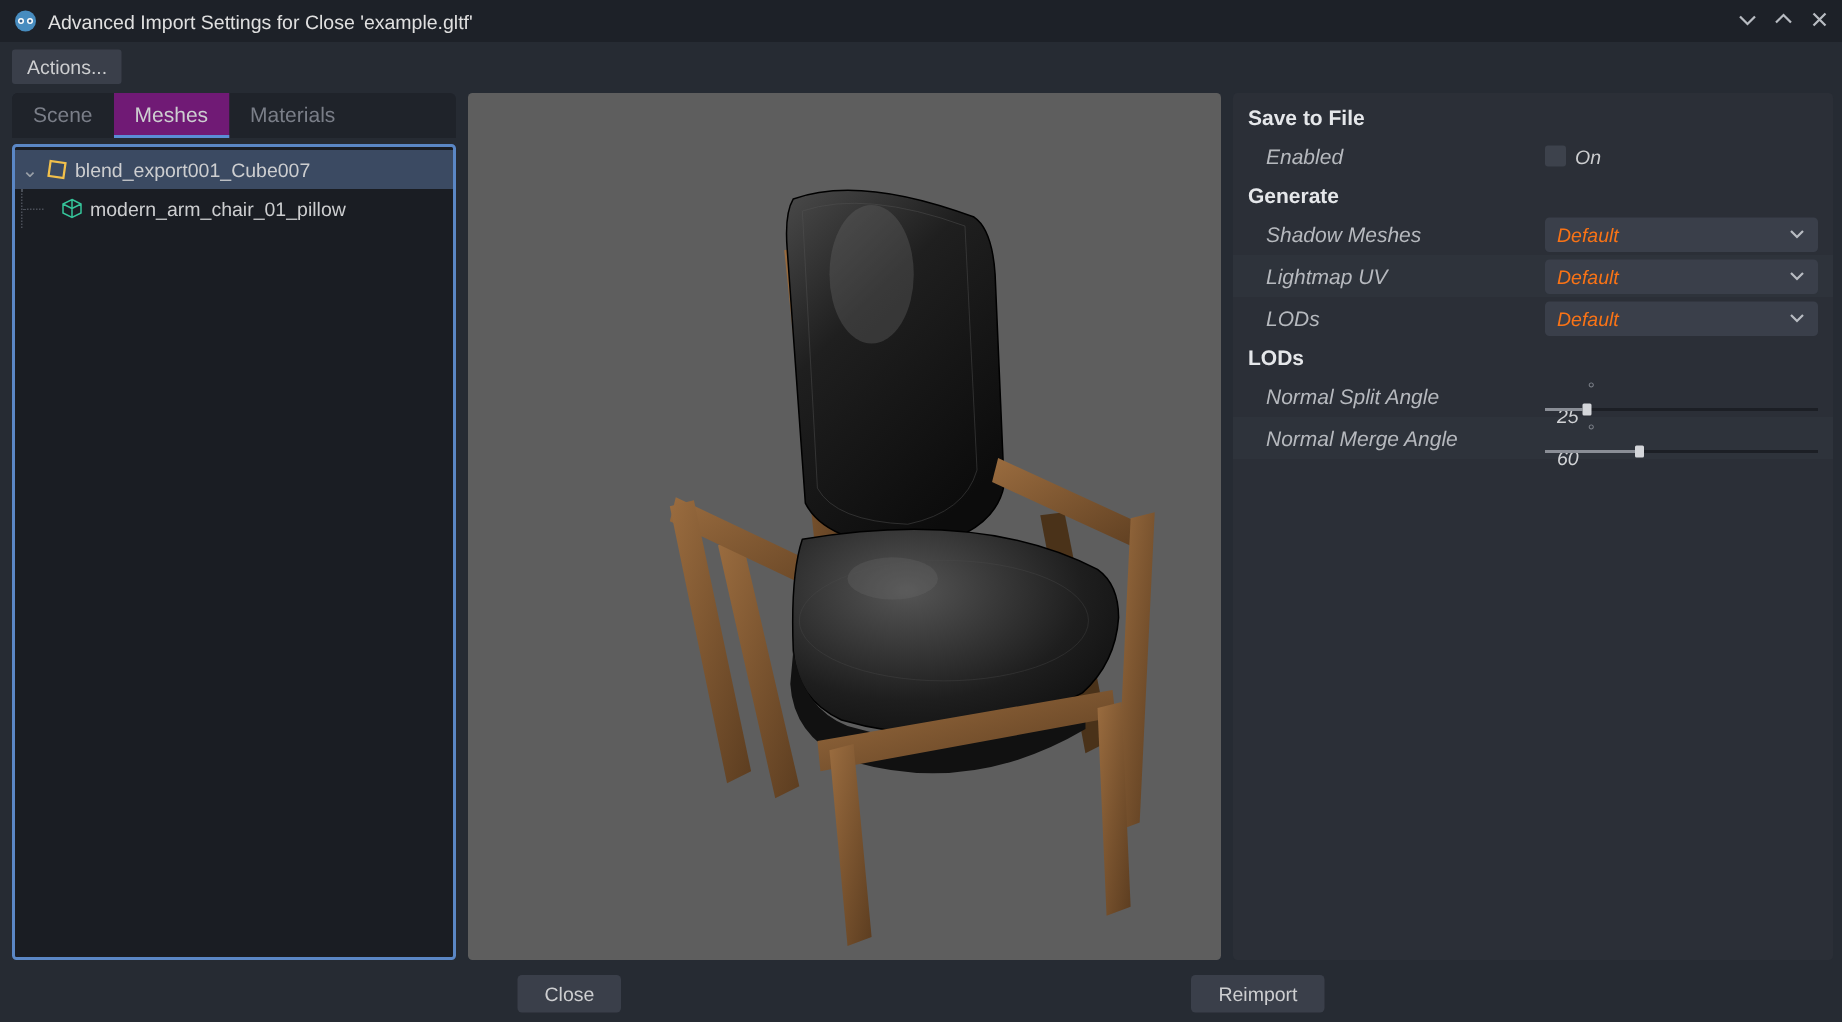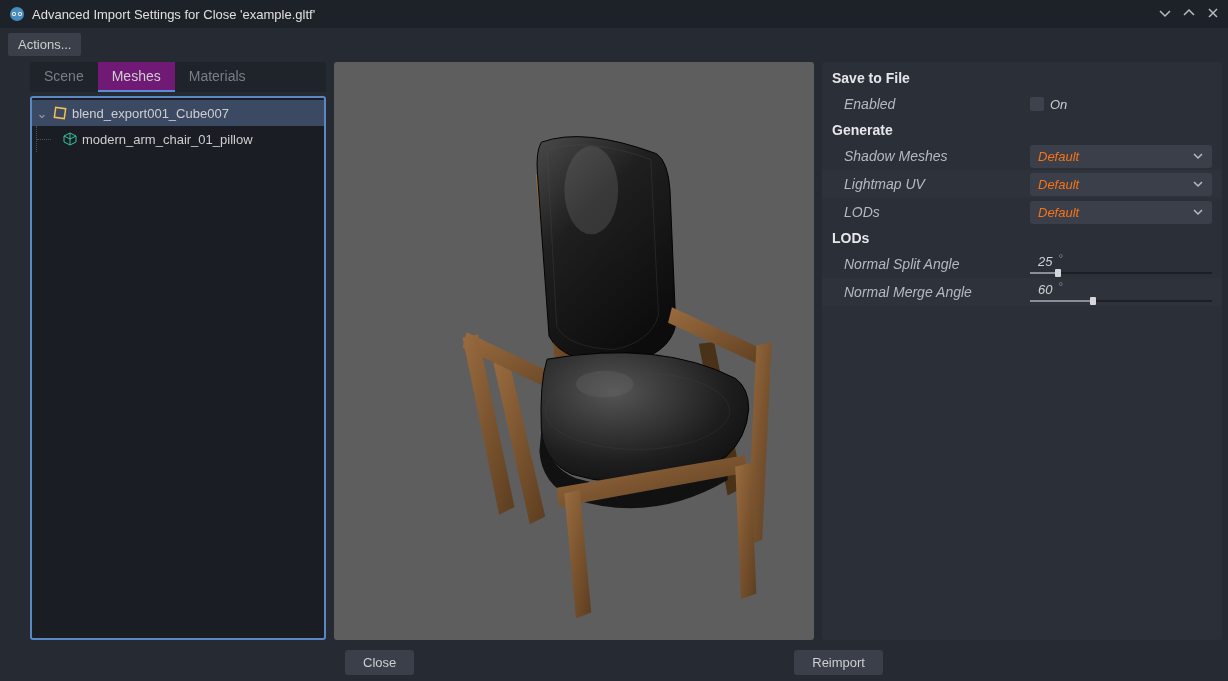--- a/index.html
+++ b/index.html
@@ -40,21 +40,20 @@
   font-size: 13px;
   border-radius: 2px;
   cursor: pointer;
 }
 
 .main {
   display: flex;
   height: 582px;
   padding: 2px 6px 2px 8px;
   gap: 8px;
-  margin-left: 22px;
 }
 .left-panel { width: 296px; display: flex; flex-direction: column; }
 .tabs { display: flex; background: #1f232a; border-radius: 4px 4px 0 0; overflow: hidden; }
 .tab {
   padding: 6px 14px;
   color: #7a7e88;
   background: #1f232a;
   cursor: pointer;
   font-size: 14px;
 }
@@ -142,21 +141,21 @@
   position: relative;
   height: 24px;
   display: flex;
   align-items: center;
 }
 .slider-value {
   color: #d0d2d5;
   font-size: 13px;
   position: absolute;
   left: 8px;
-  top: 2px;
+  top: 18px;
 }
 .slider-deg { color: #7c8089; font-size: 12px; position: absolute; left: 28px; top: 0;}
 .slider-track {
   position: absolute;
   bottom: 2px;
   left: 0; right: 0;
   height: 2px;
   background: #1c1f25;
 }
 .slider-fill {

